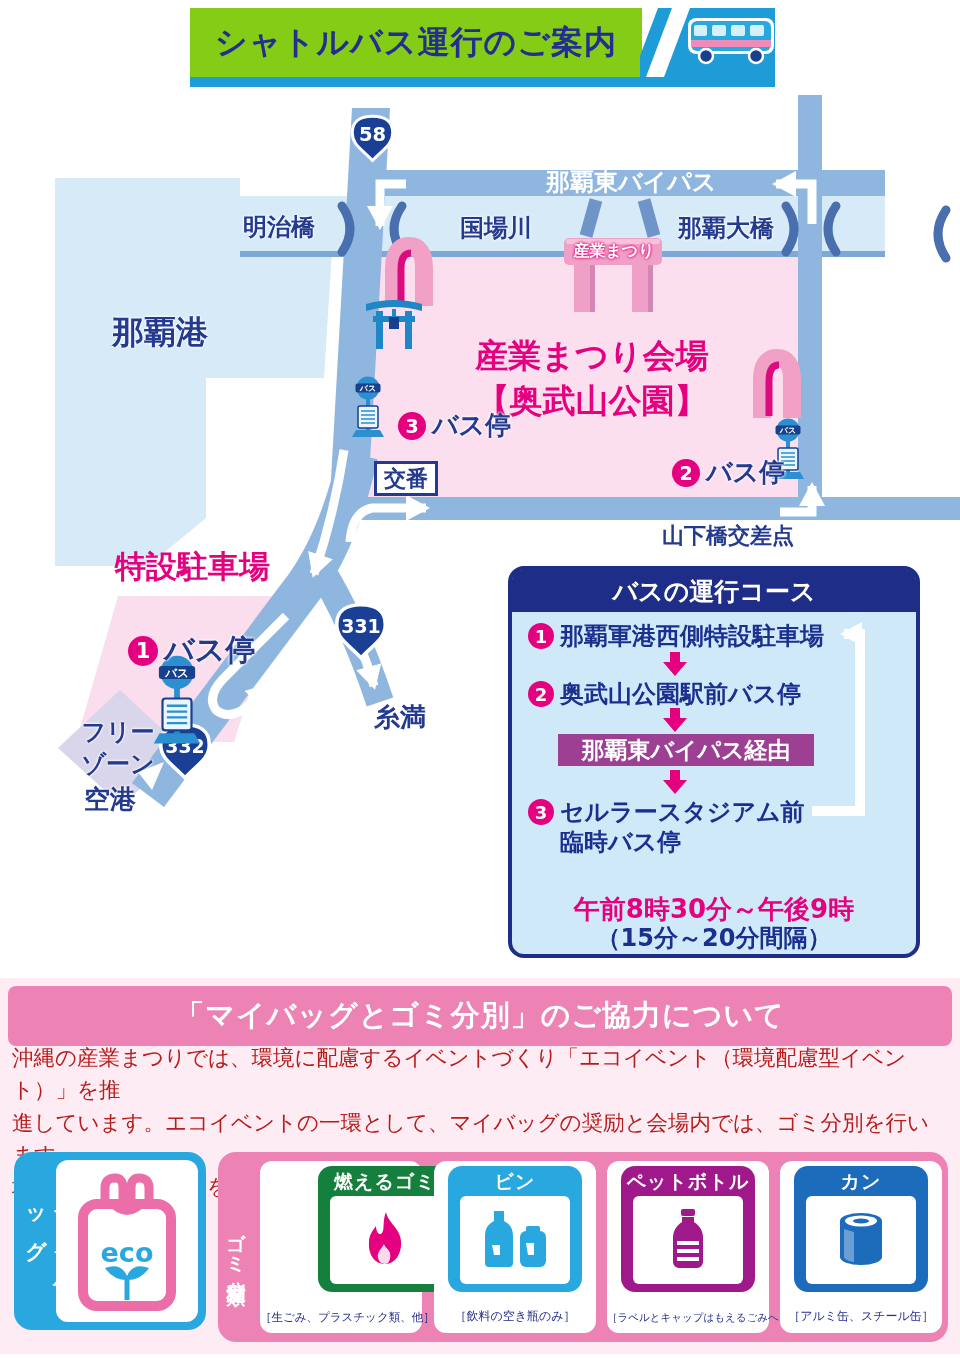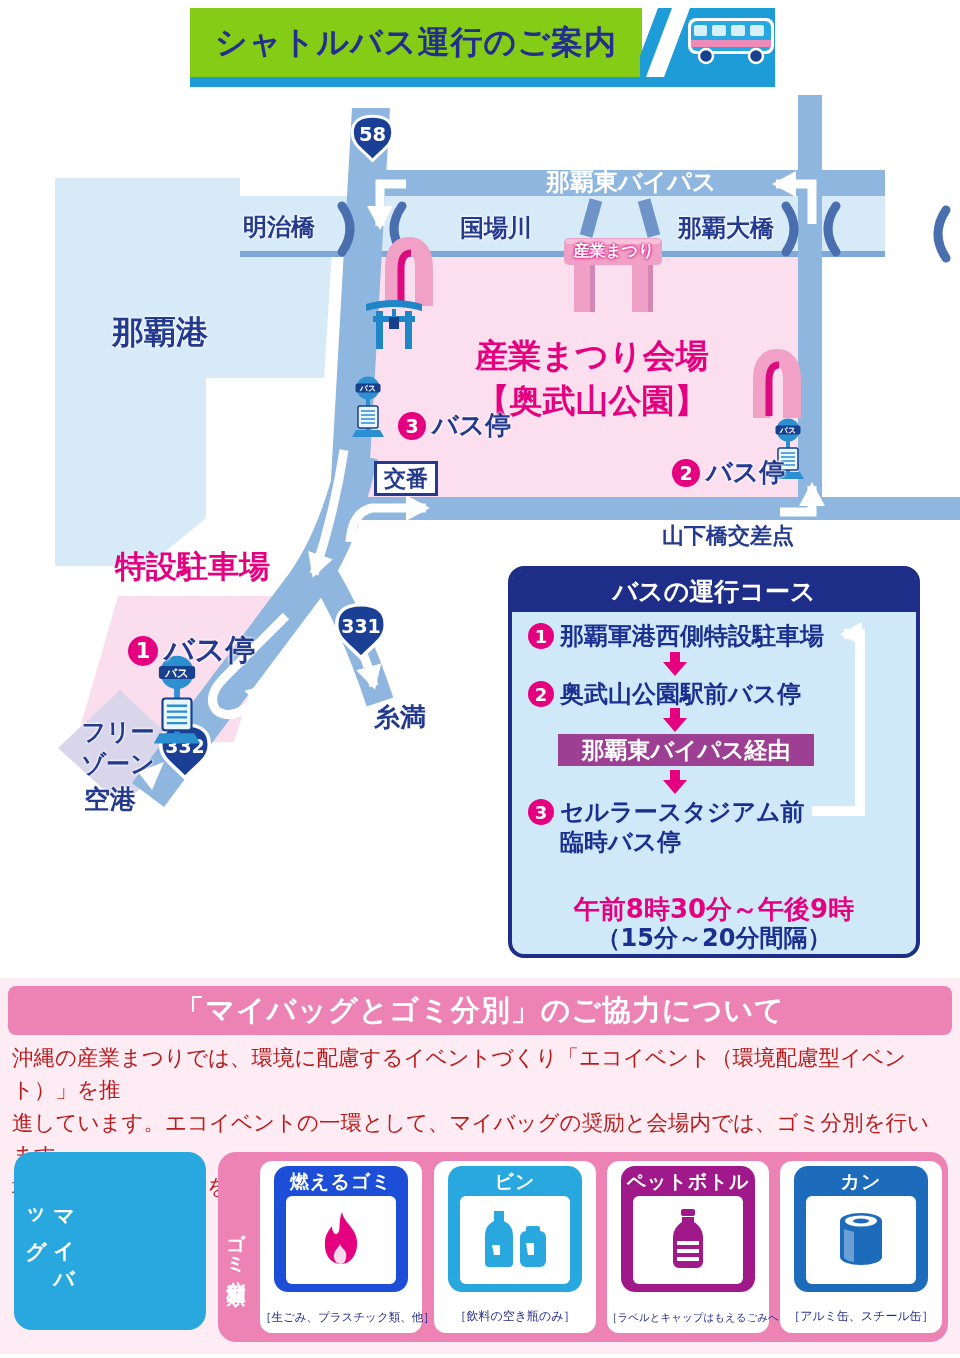--- a/index.html
+++ b/index.html
@@ -41,42 +41,42 @@
           color:#fff;font-weight:bold;font-size:23px;display:flex;align-items:center;justify-content:center;}
   #cb-hours-bar{position:absolute;left:0;top:284px;width:100%;height:36px;background:#1e2d87;
           color:#fff;font-weight:bold;font-size:23px;display:flex;align-items:center;justify-content:center;}
   #cb-hours{position:absolute;left:0;top:322px;width:100%;text-align:center;color:#e4007f;
           font-weight:bold;font-size:26px;}
   #cb-int{position:absolute;left:0;top:352px;width:100%;text-align:center;color:#1b2f8f;
           font-weight:bold;font-size:24px;}
 
   
   #eco{position:absolute;left:0;top:978px;width:960px;height:376px;background:#fdecf4;}
-  #eco-title{position:absolute;left:8px;top:8px;width:944px;height:49px;background:#ec83b4;
+  #eco-title{position:absolute;left:8px;top:8px;width:944px;height:60px;background:#ec83b4;
           border-radius:8px;color:#fff;font-weight:bold;font-size:29px;
           display:flex;align-items:center;justify-content:center;letter-spacing:1px;}
   #eco-body{position:absolute;left:12px;top:64px;width:936px;color:#b91c1c;font-weight:500;
           font-size:21.5px;line-height:1.5;}
   #mybag{position:absolute;left:14px;top:174px;width:192px;height:178px;background:#29a8e0;border-radius:18px;}
   .vlabel{position:absolute;writing-mode:vertical-rl;text-orientation:upright;color:#fff;
           font-weight:bold;font-size:21px;letter-spacing:5px;top:50%;transform:translateY(-50%);}
   #mybag .vlabel{left:8px;}
   #mybag-white{position:absolute;left:42px;top:8px;width:142px;height:162px;background:#fff;border-radius:12px;
           display:flex;align-items:center;justify-content:center;}
   #gomi{position:absolute;left:218px;top:174px;width:730px;height:190px;background:#ec83b4;border-radius:18px;}
   #gomi .vlabel{left:6px;letter-spacing:2px;font-size:19px;}
   .gcard{position:absolute;top:9px;width:162px;height:172px;background:#fff;border-radius:12px;}
   .gsq{position:absolute;left:14px;top:5px;width:134px;height:126px;border-radius:14px;}
   .gsq .gname{position:absolute;left:0;top:3px;width:100%;text-align:center;color:#fff;
           font-weight:bold;font-size:19px;letter-spacing:1px;}
   .gicon{position:absolute;left:12px;top:30px;width:110px;height:88px;background:#fff;border-radius:6px;
           display:flex;align-items:center;justify-content:center;}
   .gcap{position:absolute;left:0;bottom:8px;width:100%;text-align:center;color:#232d8c;
           font-weight:normal;white-space:nowrap;}
-  .c0{background:#1d4ed8;} .c1{background:#29a8e0;} .c2{background:#a0198a;} .c3{background:#1d6cbc;}
+  .c0{background:#15803d;margin-left:44px;} .c1{background:#29a8e0;} .c2{background:#a0198a;} .c3{background:#1d6cbc;}
 </style>
 </head>
 <body>
 
 <div id="page">
 
   <div id="hdr">
     <div id="hdr-pink">
       <span id="hdr-title">シャトルバス運行のご案内</span>
     </div>
@@ -295,20 +295,32 @@
   <div id="eco">
     <div id="eco-title">「マイバッグとゴミ分別」のご協力について</div>
     <div id="eco-body">
       <div>沖縄の産業まつりでは、環境に配慮するイベントづくり「エコイベント（環境配慮型イベント）」を推</div>
       <div>進しています。エコイベントの一環として、マイバッグの奨励と会場内では、ゴミ分別を行います。</div>
       <div>場内にゴミ分別場所を配置しておりますので、ゴミ分別にご協力をお願いします。</div>
     </div>
 
     <div id="mybag">
       <div class="vlabel">マイバッグ</div>
+      <div id="mybag-white">
+        <svg width="104" height="146" viewBox="0 0 104 146">
+          <rect x="8" y="36" width="88" height="102" rx="14" fill="none" stroke="#ec6ea9" stroke-width="10"></rect>
+          <path d="M30,38 V20 Q30,10 40,10 Q48,10 48,20 V32" fill="none" stroke="#ec6ea9" stroke-width="9"></path>
+          <path d="M74,38 V20 Q74,10 64,10 Q56,10 56,20 V32" fill="none" stroke="#ec6ea9" stroke-width="9"></path>
+          <path d="M32,36 Q52,58 72,36 Z" fill="#ec6ea9"></path>
+          <text x="52" y="94" text-anchor="middle" font-size="27" font-weight="bold" fill="#29a8e0">eco</text>
+          <path d="M52,132 V108" stroke="#29a8e0" stroke-width="5" fill="none"></path>
+          <path d="M52,112 Q38,112 30,100 Q46,94 52,108 Z" fill="#29a8e0"></path>
+          <path d="M52,112 Q66,112 74,100 Q58,94 52,108 Z" fill="#29a8e0"></path>
+        </svg>
+      </div>
     </div>
 
     <div id="gomi">
       <div class="vlabel">ゴミ分別種類</div>
 
       <div class="gcard" style="left:42px;">
         <div class="gsq c0">
           <div class="gname">燃えるゴミ</div>
           <div class="gicon">
             <svg width="56" height="62" viewBox="0 0 56 62">

